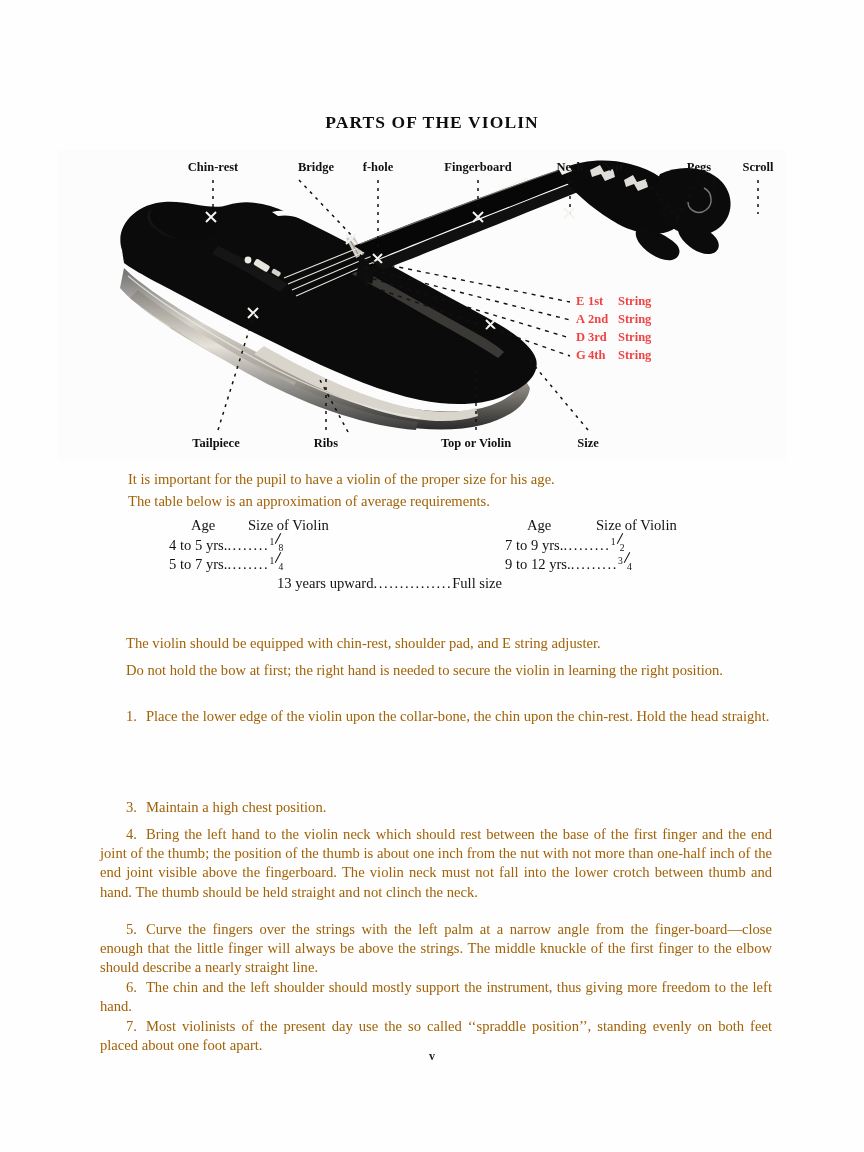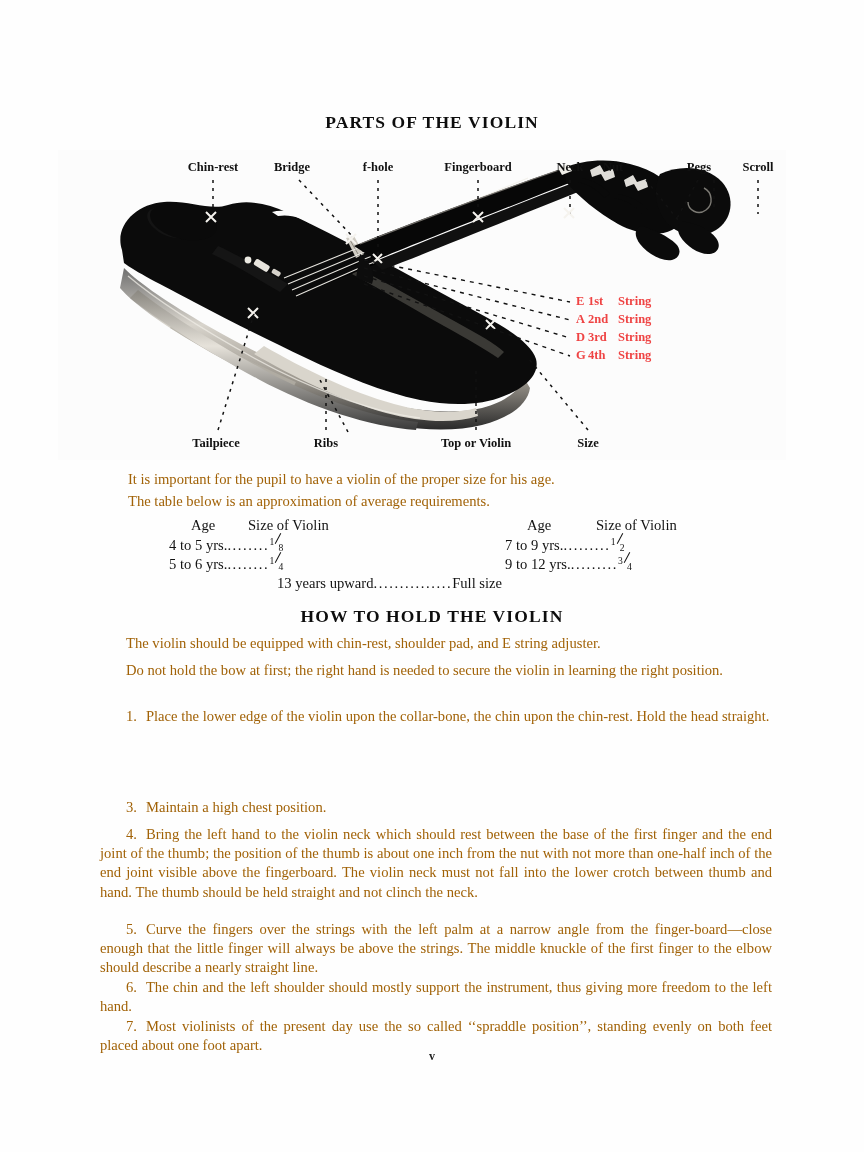--- a/index.html
+++ b/index.html
@@ -316,21 +316,21 @@
       <g stroke="#121212" stroke-width="1.5" fill="none">
         <path d="M 160,280 L 196,164" stroke-dasharray="3 5"></path>
         <path d="M 268,280 L 268,226" stroke-dasharray="3 5"></path>
         <path d="M 290,282 L 262,230" stroke-dasharray="3 5"></path>
         <path d="M 418,280 L 418,218" stroke-dasharray="3 5"></path>
         <path d="M 530,280 L 470,208" stroke-dasharray="3 5"></path>
       </g>
     </svg>
 
     <div class="fig-label c" style="left:155px; top:10px;">Chin-rest</div>
-    <div class="fig-label c" style="left:234px; top:10px;">Bridge</div>
+    <div class="fig-label c" style="left:258px; top:10px;">Bridge</div>
     <div class="fig-label c" style="left:320px; top:10px;">f-hole</div>
     <div class="fig-label c" style="left:420px; top:10px;">Fingerboard</div>
     <div class="fig-label c" style="left:512px; top:10px;text-align:right;">Neck</div>
     <div class="fig-label c" style="left:555px; top:10px;">Nut</div>
     <div class="fig-label c" style="left:641px; top:10px;">Pegs</div>
     <div class="fig-label c" style="left:700px; top:10px;">Scroll</div>
 
     <div class="string-label" style="left:518px; top:144px;">
       <span class="sl-note">E</span><span class="sl-ord">1st</span><span>String</span>
     </div>
@@ -366,35 +366,34 @@
       <div class="st-cell" style="left:111px;">
         <span>4 to 5 yrs.</span><span class="dots">........</span><span class="frac"><span class="n">1</span><span class="bar"></span><span class="d">8</span></span>
       </div>
       <div class="st-cell" style="left:447px;">
         <span>7 to  9 yrs.</span><span class="dots">.........</span><span class="frac"><span class="n">1</span><span class="bar"></span><span class="d">2</span></span>
       </div>
     </div>
 
     <div class="st-row">
       <div class="st-cell" style="left:111px;">
-        <span>5 to 6 yrs.</span><span class="dots">........</span><span class="frac"><span class="n">1</span><span class="bar"></span><span class="d">4</span></span>
+        <span>5 to 7 yrs.</span><span class="dots">........</span><span class="frac"><span class="n">1</span><span class="bar"></span><span class="d">4</span></span>
       </div>
       <div class="st-cell" style="left:447px;">
         <span>9 to 12 yrs.</span><span class="dots">.........</span><span class="frac"><span class="n">3</span><span class="bar"></span><span class="d">4</span></span>
       </div>
     </div>
 
     <div class="st-row">
       <div class="st-cell" style="left:219px;">
         <span>13 years upward</span><span class="dots">...............</span><span>Full size</span>
       </div>
     </div>
   </div>
 
-  <div class="section-title" id="title-hold">HOW TO HOLD THE VIOLIN</div>
 
   <div class="para" style="left:100px; top:634px; width:672px; text-indent:26px;">The violin should be equipped with chin-rest, shoulder pad, and E string adjuster.</div>
 
   <div class="para" style="left:100px; top:661px; width:672px; text-indent:26px;">Do not hold the bow at first; the right hand is needed to secure the violin in learning the right position.</div>
 
   <div class="para" style="left:100px; top:707px; width:672px;">
     <span class="ind"></span><span class="num">1.</span><span class="gap"></span><span>Place the lower edge of the violin upon the collar-bone, the chin upon the chin-rest. Hold the head straight.</span>
   </div>
 
 

